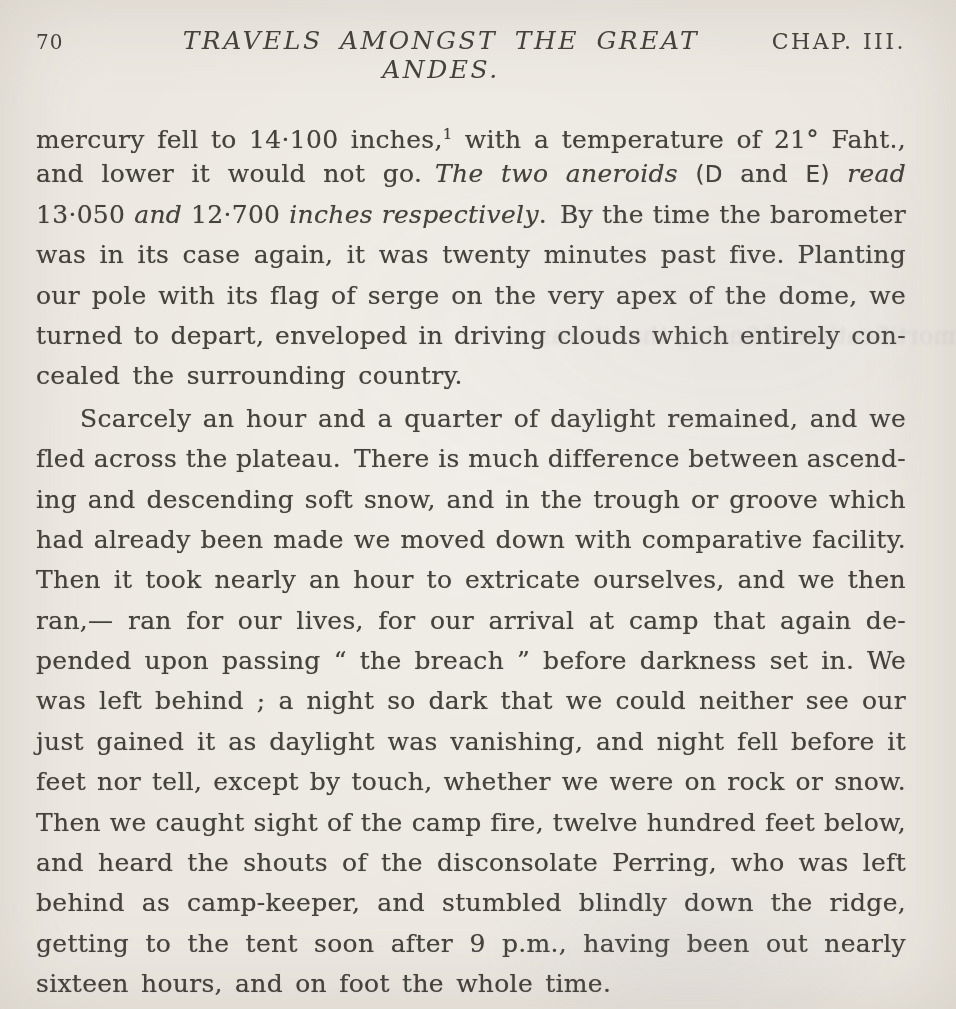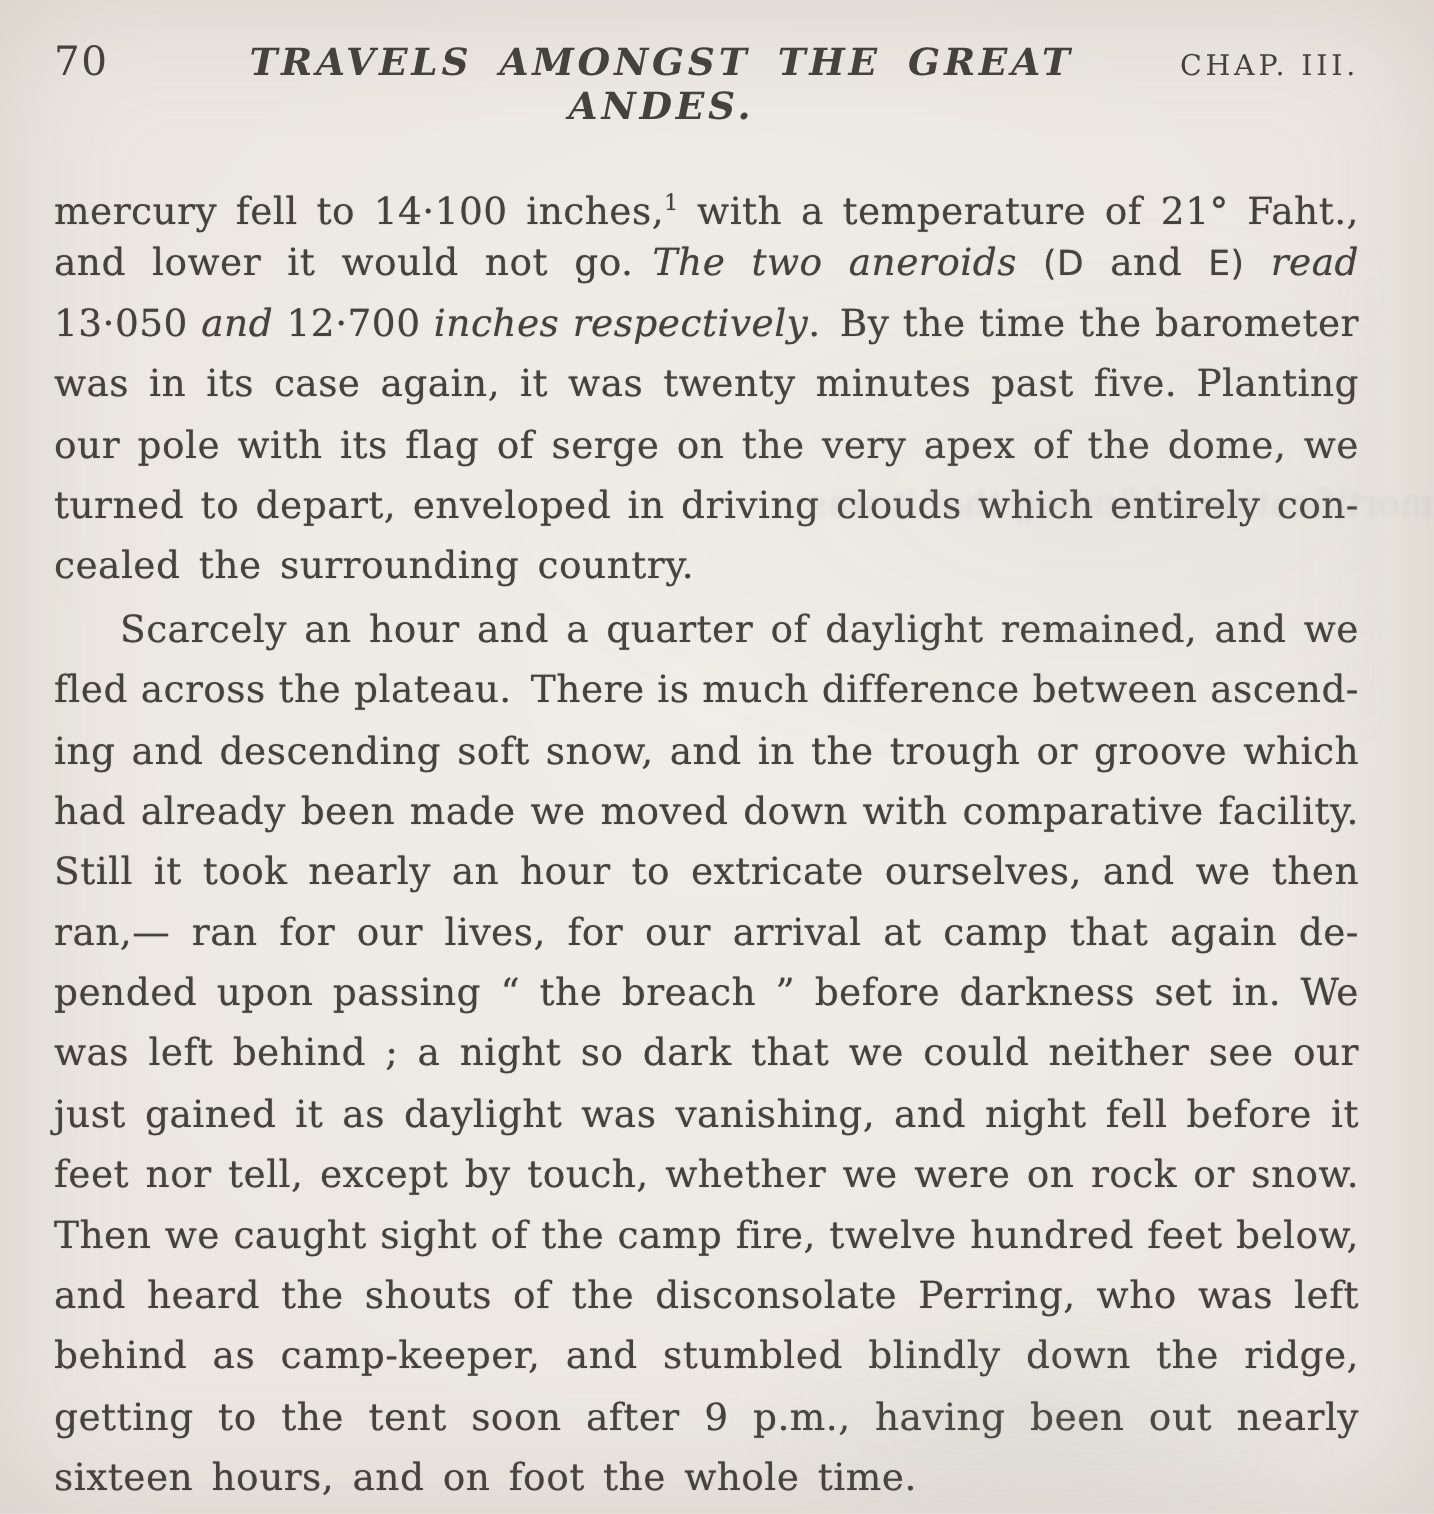--- a/index.html
+++ b/index.html
@@ -20,30 +20,30 @@
     box-shadow:inset 0 0 90px rgba(135,125,110,0.22);
     color:var(--ink);
     overflow:hidden;
   }
   
   .header{
     display:flex;align-items:baseline;
     padding:26px 50px 0 36px;
   }
   .pageno{
-    width:90px;font-size:27px;letter-spacing:1px;
+    width:90px;font-size:20px;letter-spacing:1px;
   }
   .running-title{
     flex:1;text-align:center;
     font-style:italic;font-size:25px;
-    letter-spacing:2.5px;word-spacing:7px;font-weight:bold;
+    letter-spacing:2.5px;word-spacing:7px;
   }
   .chap{
     width:150px;text-align:right;
-    font-size:19px;letter-spacing:2.5px;
+    font-size:22px;letter-spacing:2.5px;
   }
   
   .text{
     margin-top:30px;
     padding:0 50px 0 36px;
     font-size:25px;
     letter-spacing:0.3px;
     text-shadow:0 0 0.7px rgba(70,66,60,0.55);
   }
   .paragraph{margin:0;}
@@ -99,21 +99,21 @@
         <div class="line"><span>was in its case again, it was twenty minutes past five. Planting</span></div>
         <div class="line"><span>our pole with its flag of serge on the very apex of the dome, we</span></div>
         <div class="line"><span>turned to depart, enveloped in driving clouds which entirely con-</span></div>
         <div class="line last"><span>cealed the surrounding country.</span></div>
       </div>
       <div class="paragraph">
         <div class="line indent"><span>Scarcely an hour and a quarter of daylight remained, and we</span></div>
         <div class="line"><span>fled across the plateau. There is much difference between ascend-</span></div>
         <div class="line"><span>ing and descending soft snow, and in the trough or groove which</span></div>
         <div class="line"><span>had already been made we moved down with comparative facility.</span></div>
-        <div class="line"><span>Still it took nearly an hour to extricate ourselves, and we then</span></div>
+        <div class="line"><span>Then it took nearly an hour to extricate ourselves, and we then</span></div>
         <div class="line"><span>ran,— ran for our lives, for our arrival at camp that again de-</span></div>
         <div class="line"><span>pended upon passing “ the breach ” before darkness set in. We</span></div>
         <div class="line"><span>was left behind ; a night so dark that we could neither see our</span></div>
         <div class="line"><span>just gained it as daylight was vanishing, and night fell before it</span></div>
         <div class="line"><span>feet nor tell, except by touch, whether we were on rock or snow.</span></div>
         <div class="line"><span>Then we caught sight of the camp fire, twelve hundred feet below,</span></div>
         <div class="line"><span>and heard the shouts of the disconsolate Perring, who was left</span></div>
         <div class="line"><span>behind as camp-keeper, and stumbled blindly down the ridge,</span></div>
         <div class="line"><span>getting to the tent soon after 9 p.m., having been out nearly</span></div>
         <div class="line last"><span>sixteen hours, and on foot the whole time.</span></div>

